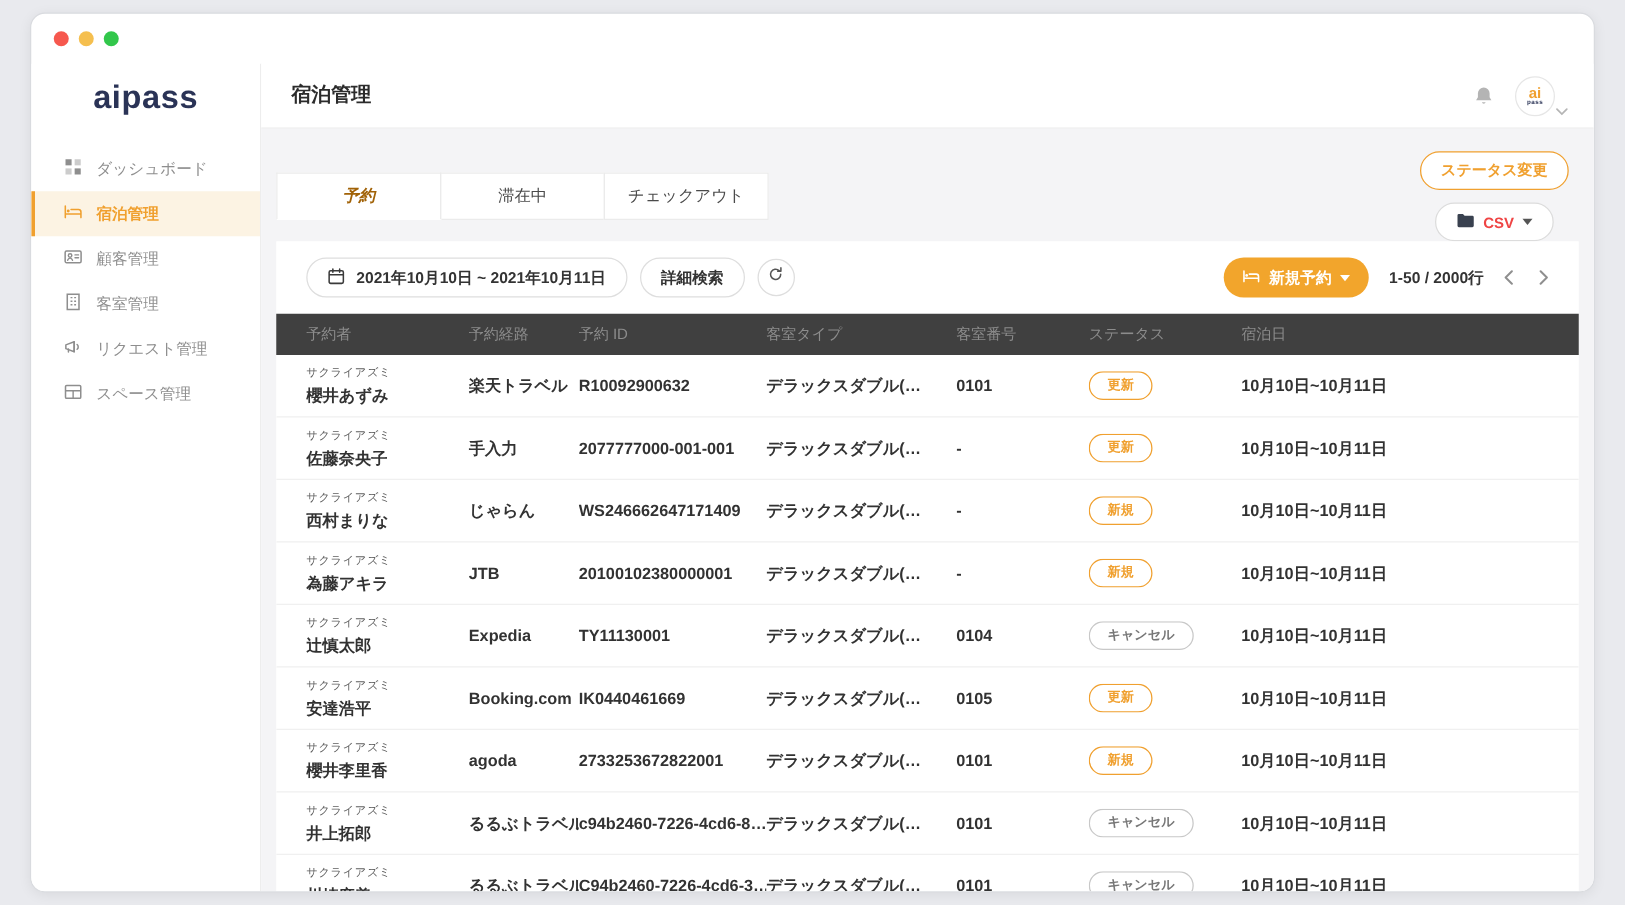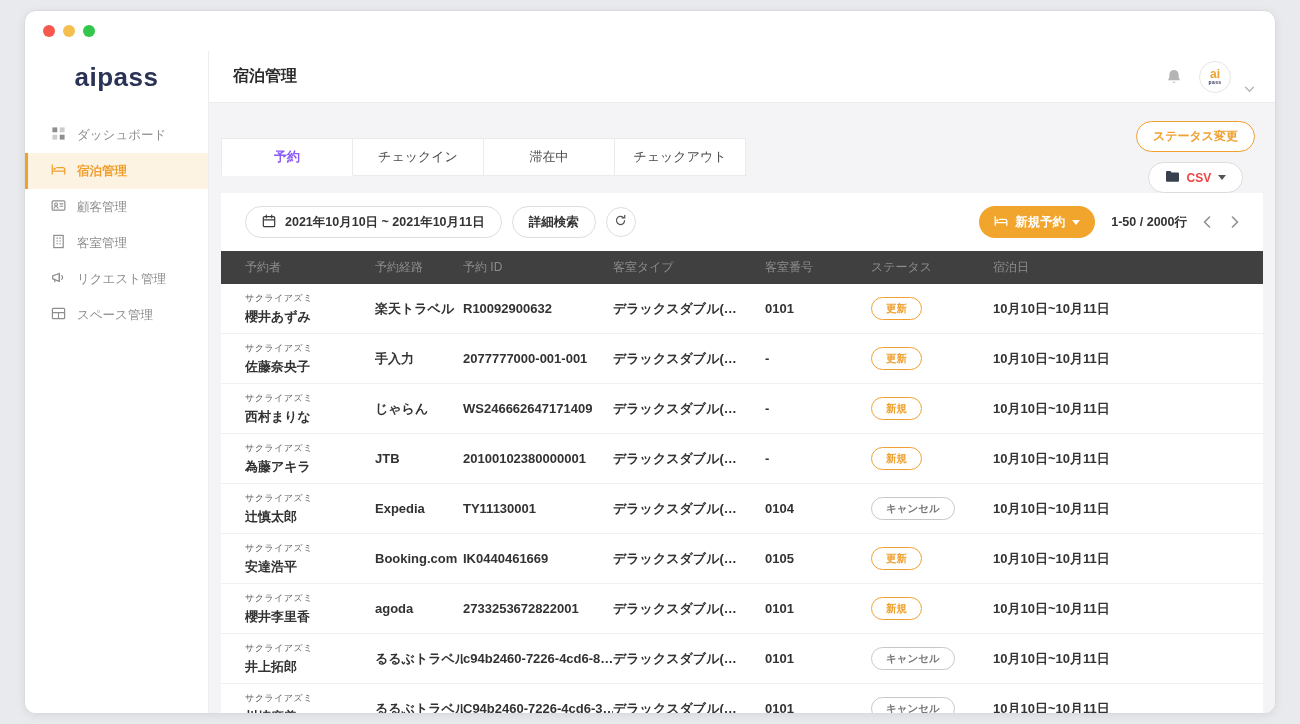--- a/index.html
+++ b/index.html
@@ -39,39 +39,39 @@
 
   
   .main { flex:1; min-width:0; display:flex; flex-direction:column; }
   .main-header {
     height:52px; flex:0 0 auto; display:flex; align-items:center; justify-content:space-between;
     padding:0 20px 0 24px; border-bottom:1px solid #ECECEC; background:#fff;
   }
   .page-title { font-size:16px; font-weight:700; color:#2B2B2B; }
   .header-right { display:flex; align-items:center; gap:16px; }
   .bell { color:#B4B4B4; cursor:pointer; display:flex; }
-  .avatar-group { display:flex; align-items:flex-end; gap:13px; cursor:pointer; }
+  .avatar-group { display:flex; align-items:flex-end; gap:0; cursor:pointer; }
   .avatar {
     width:32px; height:32px; border-radius:50%; border:1px solid #E6E6E6; background:#fff;
     display:flex; flex-direction:column; align-items:center; justify-content:center; line-height:1;
   }
   .avatar .a1 { color:#F0A02F; font-weight:700; font-size:12px; }
   .avatar .a2 { color:#2A3356; font-weight:700; font-size:5px; letter-spacing:.4px; }
   .chev { color:#B5B5B5; display:flex; }
 
   .content { flex:1; min-height:0; background:#F4F4F6; padding:18px 12px 0; display:flex; flex-direction:column; }
 
   
   .tabs-row { display:flex; align-items:center; flex:0 0 auto; }
   .tab {
     width:132px; height:38px; background:#fff; border:1px solid #EBEBEB; margin-right:-1px;
     display:flex; align-items:center; justify-content:center;
     font-size:13px; color:#4A4A4A; cursor:pointer; position:relative; z-index:1;
   }
-  .tab.active { color:#8b5cf6; font-weight:700; border-bottom-color:#fff; z-index:2; }
+  .tab.active { color:#a16207; font-weight:700; border-bottom-color:#fff; z-index:2;font-style:italic; }
   .tabs-right { margin-left:auto; display:flex; align-items:center; gap:10px; padding-right:8px;flex-direction:column; }
   .pill-btn {
     height:31px; border-radius:16px; background:#fff; display:flex; align-items:center; gap:7px;
     padding:0 16px; font-size:12px; font-weight:700; cursor:pointer;
   }
   .status-change { border:1px solid #F0A02F; color:#F0A02F; }
   .csv-btn { border:1px solid #DCDCDC; color:#ef4444; }
   .caret { width:0; height:0; border-left:4px solid transparent; border-right:4px solid transparent; border-top:5px solid currentColor; display:inline-block; }
   .csv-btn .caret { color:#555; }
 
@@ -214,23 +214,20 @@
         </div>
       </div>
 
       <div class="content">
 
         <div class="tabs-row">
           <div class="tab active">
               <span>予約</span>
             </div>
           <div class="tab">
-              <span>チェックイン</span>
-            </div>
-          <div class="tab">
               <span>滞在中</span>
             </div>
           <div class="tab">
               <span>チェックアウト</span>
             </div>
 
           <div class="tabs-right">
             <div class="pill-btn status-change">
               <span>ステータス変更</span>
             </div>

